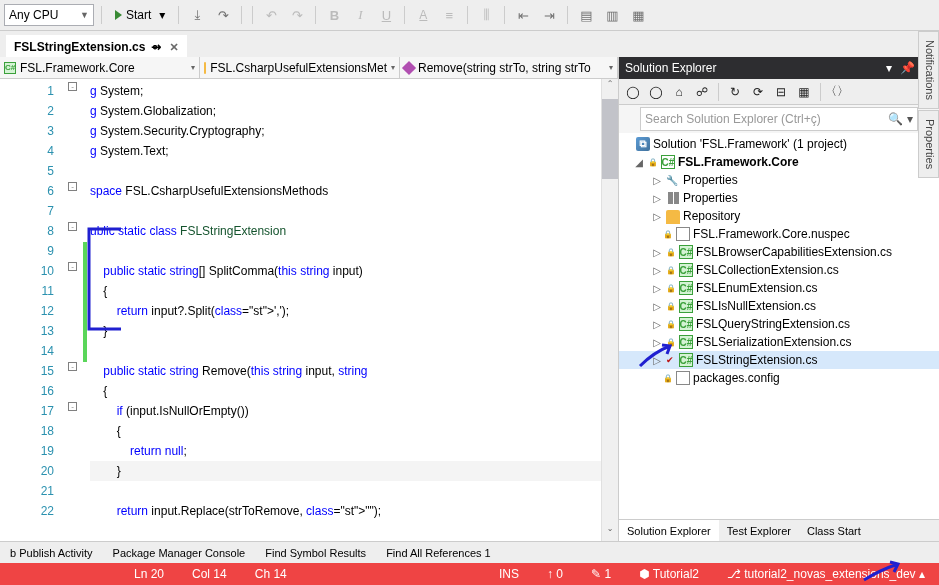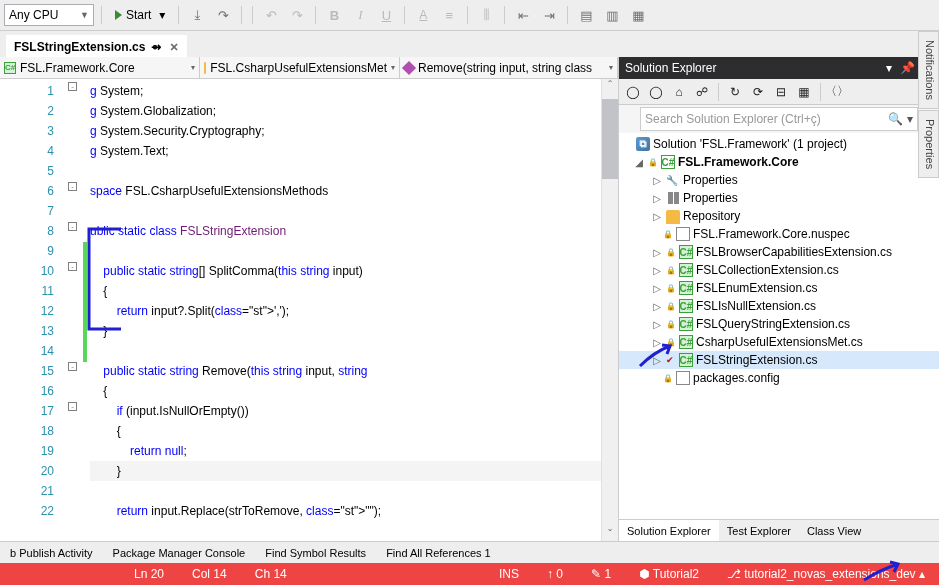--- a/index.html
+++ b/index.html
@@ -32,21 +32,21 @@
 .code-wrap { flex:1; display:flex; overflow:hidden; position:relative; }
 .gutter { width:64px; text-align:right; padding-right:10px; color:#2b91af; font-family:Consolas,monospace; font-size:14px; line-height:20px; padding-top:2px; user-select:none; background:#fff; }
 .gutter .ln { height:20px; }
 .margin { width:26px; background:#fff; position:relative; }
 .margin .om { position:absolute; left:4px; width:9px; height:9px; border:1px solid #808080; font-size:8px; line-height:7px; text-align:center; color:#808080; }
 .green { position:absolute; left:19px; width:4px; background:#5ad65a; }
 .code { flex:1; font-family:Consolas,monospace; font-size:14px; line-height:20px; white-space:pre; padding-top:2px; overflow:hidden; position:relative; }
 .code .ln { height:20px; }
 .code .hl { background:#f4f4f4; }
 .kw { color:#0000ff; }
-.tp { color:#701a75; }
+.tp { color:#14532d; }
 .scrollv { width:17px; background:#f0f0f0; border-left:1px solid #e0e0e0; position:relative; }
 .scrollv .thumb { position:absolute; top:20px; width:100%; height:80px; background:#c2c3c9; }
 .scrollv .arrow { position:absolute; width:100%; height:17px; text-align:center; font-size:8px; color:#606060; }
 .editor-foot { height:17px; border-top:1px solid #ccc; display:flex; align-items:center; background:#f0f0f0; font-size:11px; }
 .editor-foot .zoom { padding:0 6px; }
 .editor-foot .hscroll { flex:1; display:flex; align-items:center; }
 .editor-foot .hscroll .track { flex:1; height:15px; background:#f0f0f0; position:relative; }
 .editor-foot .hscroll .track .thumb { position:absolute; left:0; width:80%; height:100%; background:#c2c3c9; }
 
 
@@ -150,21 +150,21 @@
           <span>FSL.Framework.Core</span>
           <span class="chev">▾</span>
         </div>
       <div class="nbox" style="width:200px">
           <span class="cls-icon"></span>
           <span>FSL.CsharpUsefulExtensionsMet</span>
           <span class="chev">▾</span>
         </div>
       <div class="nbox" style="flex:1">
           <span class="mth-icon"></span>
-          <span>Remove(string input, string class</span>
+          <span>Remove(string strTo, string strTo</span>
           <span class="chev">▾</span>
         </div>
     </div>
     <div class="code-wrap">
       <div class="gutter" id="gutter">
           <div class="ln">1</div>
           <div class="ln">2</div>
           <div class="ln">3</div>
           <div class="ln">4</div>
           <div class="ln">5</div>
@@ -293,39 +293,39 @@
           <div class="node" style="padding-left: 32px;">
             <span class="exp">▷</span>
             <span class="lock">🔒</span>
             <span class="ic ic-cs">C#</span>
             <span>FSLQueryStringExtension.cs</span>
           </div>
           <div class="node" style="padding-left: 32px;">
             <span class="exp">▷</span>
             <span class="lock">🔒</span>
             <span class="ic ic-cs">C#</span>
-            <span>CsharpUsefulExtensionsMet.cs</span>
+            <span>FSLSerializationExtension.cs</span>
           </div>
           <div class="node sel" style="padding-left: 32px;">
             <span class="exp">▷</span>
             <span class="chk">✔</span>
             <span class="ic ic-cs">C#</span>
             <span>FSLStringExtension.cs</span>
           </div>
         </div>
       <div class="node" style="padding-left:44px">
           <span class="lock">🔒</span>
           <span class="ic ic-cfg"></span>
           <span>packages.config</span>
         </div>
     </div>
     <div class="solx-tabs">
       <div class="stab act">Solution Explorer</div>
       <div class="stab">Test Explorer</div>
-      <div class="stab">Class View</div>
+      <div class="stab">Class Start</div>
     </div>
   </div>
 </div>
 
 <div class="vside">
   <div class="vtab">Notifications</div>
   <div class="vtab">Properties</div>
 </div>
 
 <div class="outtabs">

